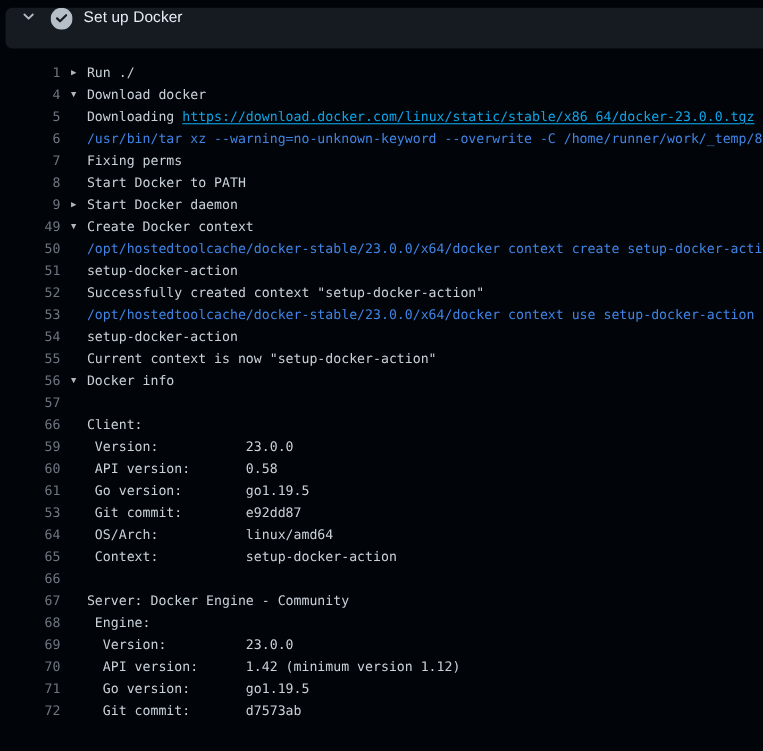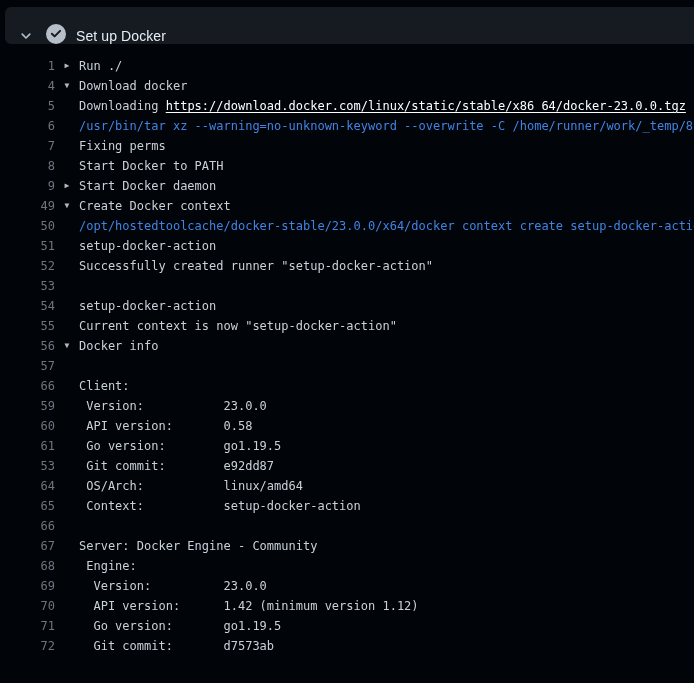--- a/index.html
+++ b/index.html
@@ -9,21 +9,21 @@
     font-family: "Liberation Sans", sans-serif;
     position: relative;
   }
   .step-header {
     position: absolute;
     left: 5px; top: 7px; right: 0;
     height: 37px;
     background: #161b22;
     border-radius: 6px 0 0 6px;
     display: flex;
-    align-items: flex-end;
+    align-items: flex-start;
     padding-left: 13px;
     cursor: pointer;
   }
   .chevron-wrap {
     width: 16px; height: 16px;
     display: flex; align-items: center; justify-content: center;
     flex: none;
   }
   .status-wrap {
     margin-left: 12px;
@@ -70,21 +70,21 @@
     cursor: pointer;
     user-select: none;
   }
   .content {
     flex: none;
     color: #c9d1d9;
     min-height: 20px;
   }
   .content.cmd { color: #4184e4; }
   .content a.loglink {
-    color: #ffffff;
+    color: #0ea5e9;
     text-decoration: underline;
     text-underline-offset: 2px;
     cursor: pointer;
   }
 </style>
 </head>
 <body>
 
 <div class="step-header">
   <span class="chevron-wrap">
@@ -106,22 +106,22 @@
       <div class="row"><span class="gutter">1</span><span class="toggle">▶</span><span class="content">Run ./</span></div>
       <div class="row"><span class="gutter">4</span><span class="toggle">▼</span><span class="content">Download docker</span></div>
       <div class="row"><span class="gutter">5</span><span class="toggle"></span><span class="content"><span>Downloading </span><a class="loglink">https://download.docker.com/linux/static/stable/x86_64/docker-23.0.0.tgz</a></span></div>
       <div class="row"><span class="gutter">6</span><span class="toggle"></span><span class="content cmd">/usr/bin/tar xz --warning=no-unknown-keyword --overwrite -C /home/runner/work/_temp/8c93</span></div>
       <div class="row"><span class="gutter">7</span><span class="toggle"></span><span class="content">Fixing perms</span></div>
       <div class="row"><span class="gutter">8</span><span class="toggle"></span><span class="content">Start Docker to PATH</span></div>
       <div class="row"><span class="gutter">9</span><span class="toggle">▶</span><span class="content">Start Docker daemon</span></div>
       <div class="row"><span class="gutter">49</span><span class="toggle">▼</span><span class="content">Create Docker context</span></div>
       <div class="row"><span class="gutter">50</span><span class="toggle"></span><span class="content cmd">/opt/hostedtoolcache/docker-stable/23.0.0/x64/docker context create setup-docker-action</span></div>
       <div class="row"><span class="gutter">51</span><span class="toggle"></span><span class="content">setup-docker-action</span></div>
-      <div class="row"><span class="gutter">52</span><span class="toggle"></span><span class="content">Successfully created runner "setup-docker-action"</span></div>
-      <div class="row"><span class="gutter">53</span><span class="toggle"></span></div>
+      <div class="row"><span class="gutter">52</span><span class="toggle"></span><span class="content">Successfully created context "setup-docker-action"</span></div>
+      <div class="row"><span class="gutter">53</span><span class="toggle"></span><span class="content cmd">/opt/hostedtoolcache/docker-stable/23.0.0/x64/docker context use setup-docker-action</span></div>
       <div class="row"><span class="gutter">54</span><span class="toggle"></span><span class="content">setup-docker-action</span></div>
       <div class="row"><span class="gutter">55</span><span class="toggle"></span><span class="content">Current context is now "setup-docker-action"</span></div>
       <div class="row"><span class="gutter">56</span><span class="toggle">▼</span><span class="content">Docker info</span></div>
       <div class="row"><span class="gutter">57</span><span class="toggle"></span></div>
       <div class="row"><span class="gutter">66</span><span class="toggle"></span><span class="content">Client:</span></div>
       <div class="row"><span class="gutter">59</span><span class="toggle"></span><span class="content"> Version:           23.0.0</span></div>
       <div class="row"><span class="gutter">60</span><span class="toggle"></span><span class="content"> API version:       0.58</span></div>
       <div class="row"><span class="gutter">61</span><span class="toggle"></span><span class="content"> Go version:        go1.19.5</span></div>
       <div class="row"><span class="gutter">53</span><span class="toggle"></span><span class="content"> Git commit:        e92dd87</span></div>
       <div class="row"><span class="gutter">64</span><span class="toggle"></span><span class="content"> OS/Arch:           linux/amd64</span></div>

